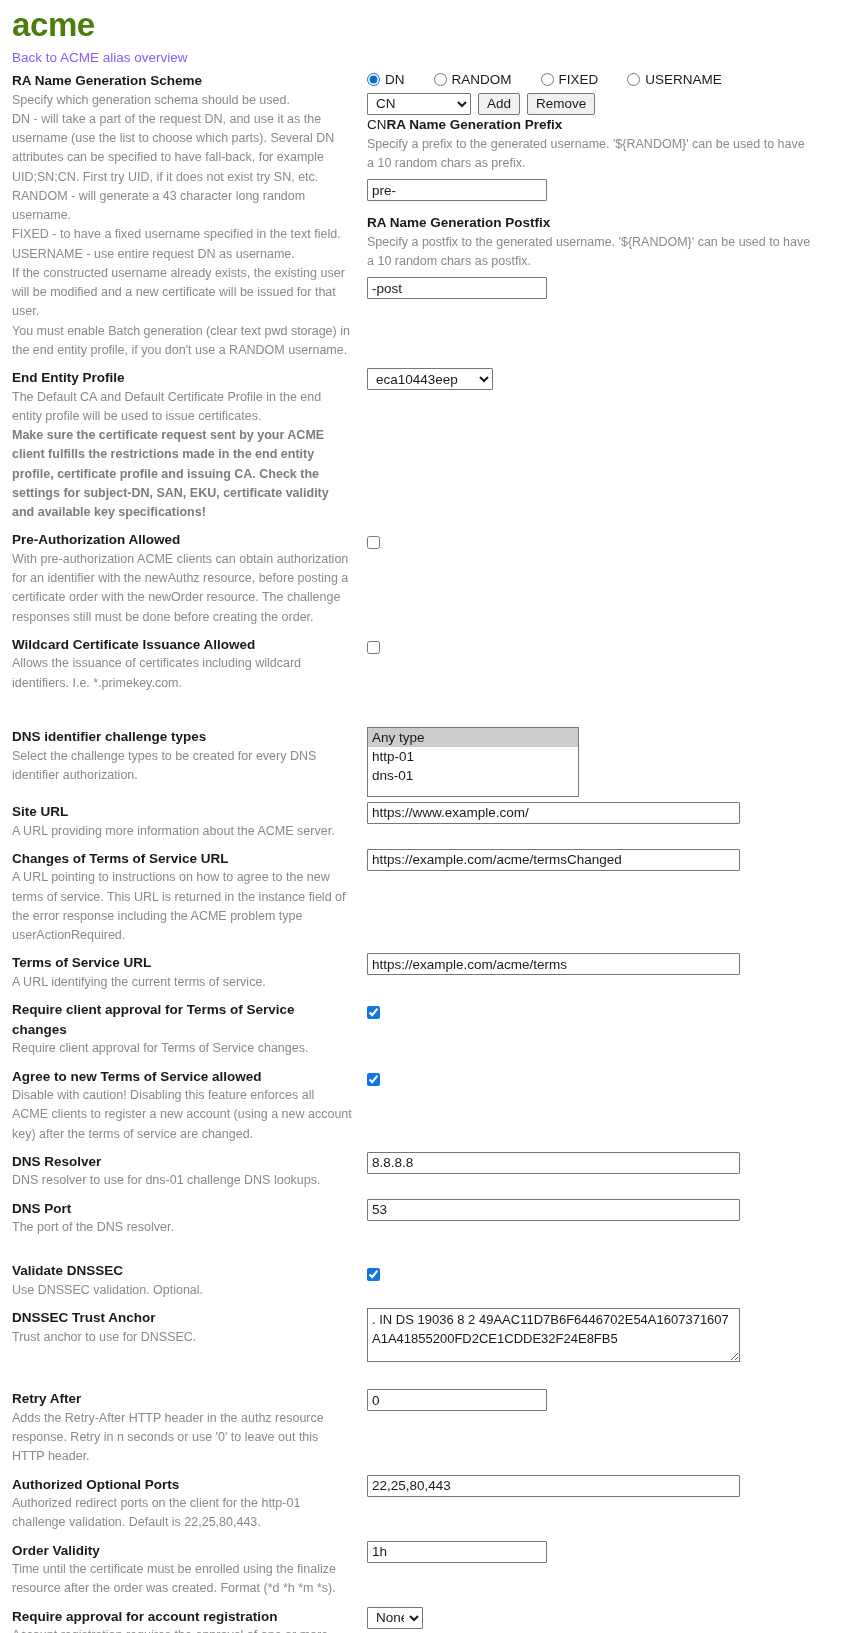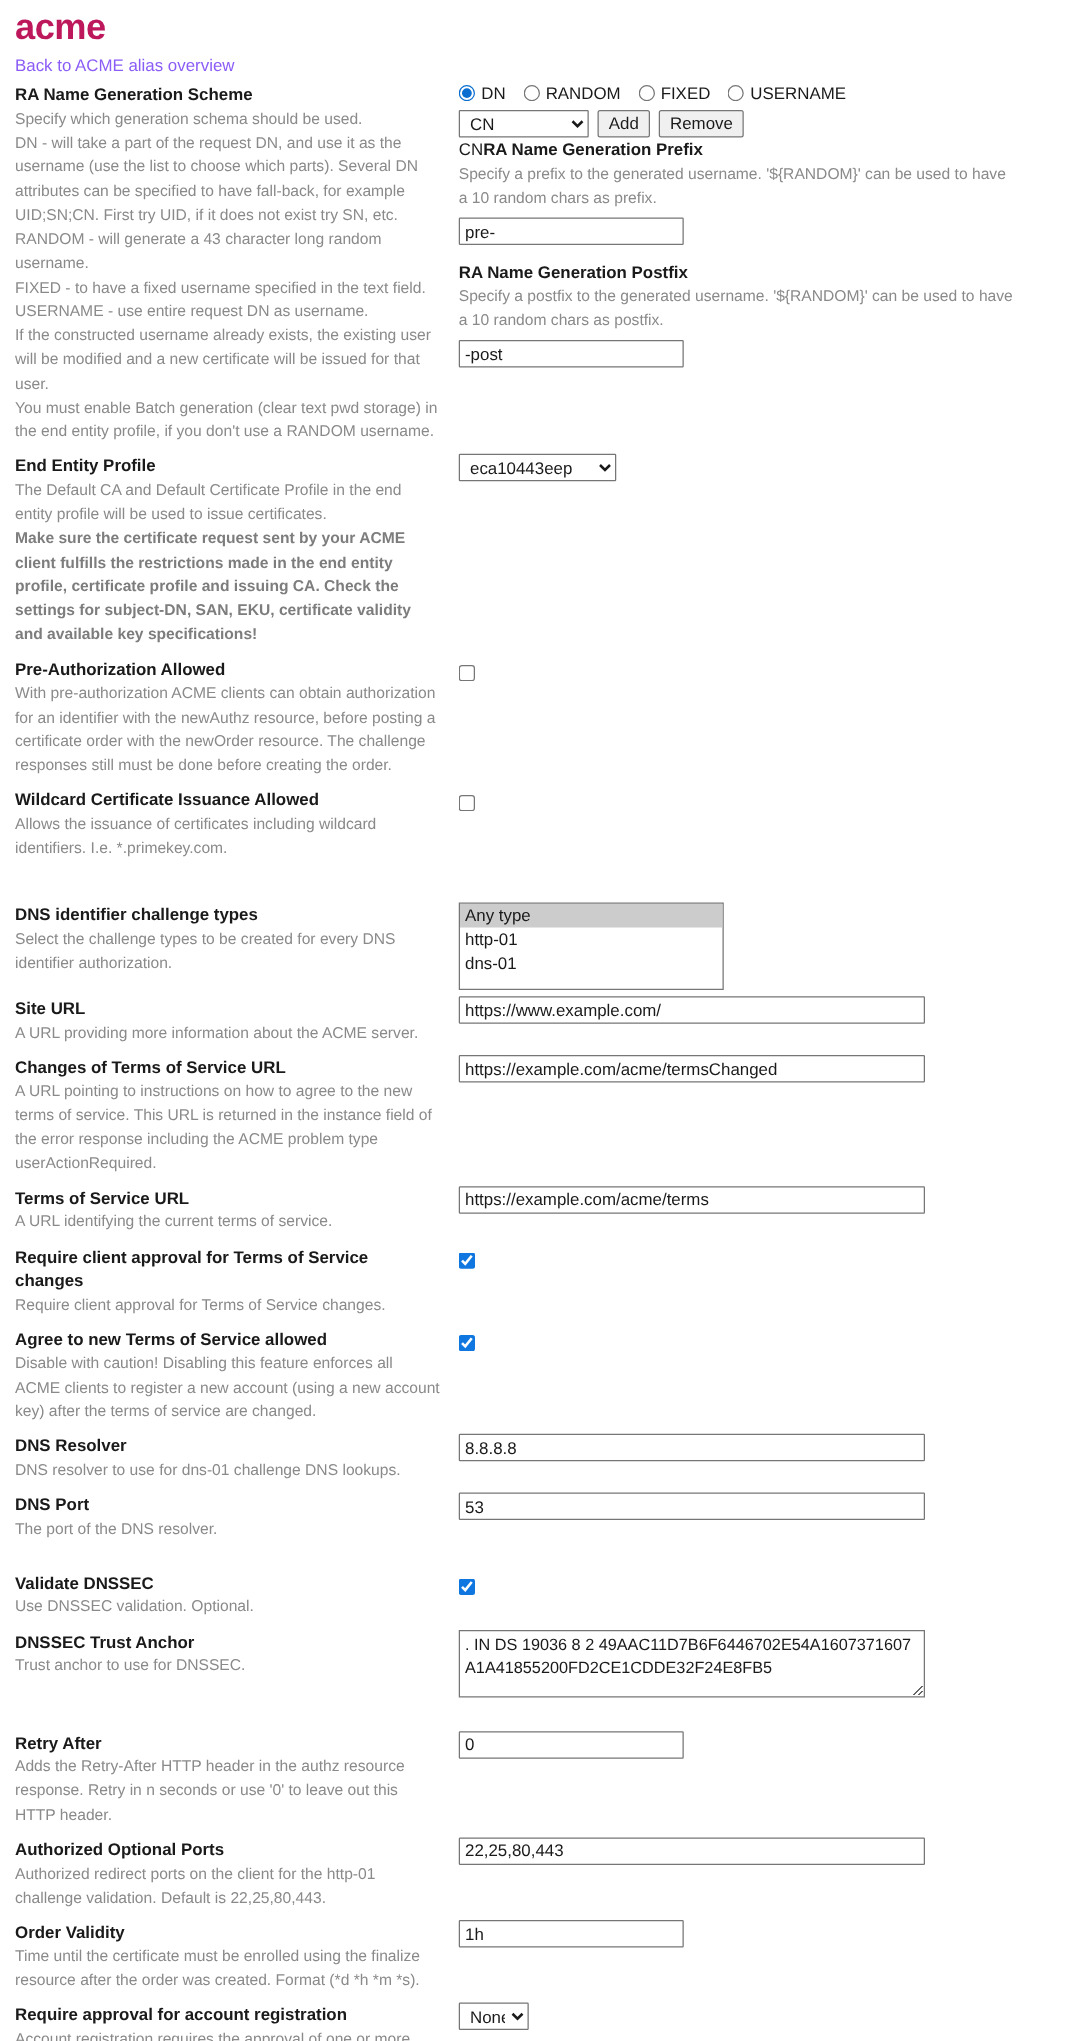--- a/index.html
+++ b/index.html
@@ -18,23 +18,23 @@
   }
 
   .page {
     position: relative;
     width: 857px;
     padding: 0;
   }
 
   
   .brand {
-    font-size: 29px;
+    font-size: 33px;
     font-weight: bold;
-    color: #be185d;
+    color: #4d7c0f;
     letter-spacing: -0.4px;
     padding: 6px 0 2px 12px;
     line-height: 1.15;
   }
   .backlink-row {
     padding: 4px 0 6px 12px;
   }
   .backlink {
     color: #8b5cf6;
     font-size: 13.5px;
@@ -152,21 +152,21 @@
     padding: 1px 4px;
     line-height: 17px;
     white-space: nowrap;
   }
   .multiselect .opt.selected {
     background: #cccccc;
     color: #1a1a1a;
   }
 
   
-  .radio-group { display: flex; align-items: flex-end; gap: 0; padding-top: 1px; }
+  .radio-group { display: flex; align-items: flex-end; gap: 15px; padding-top: 1px; }
   .radio-opt { display: flex; align-items: center; margin-right: 14px; font-size: 13.5px; color: #1a1a1a; cursor: pointer; }
   .radio-opt span { margin-left: 5px; }
 
   .inline-row { display: flex; align-items: center; gap: 7px; }
 
   .dn-prefix-head {
     font-size: 13.5px;
     font-weight: bold;
     color: #1a1a1a;
     line-height: 1.45;

